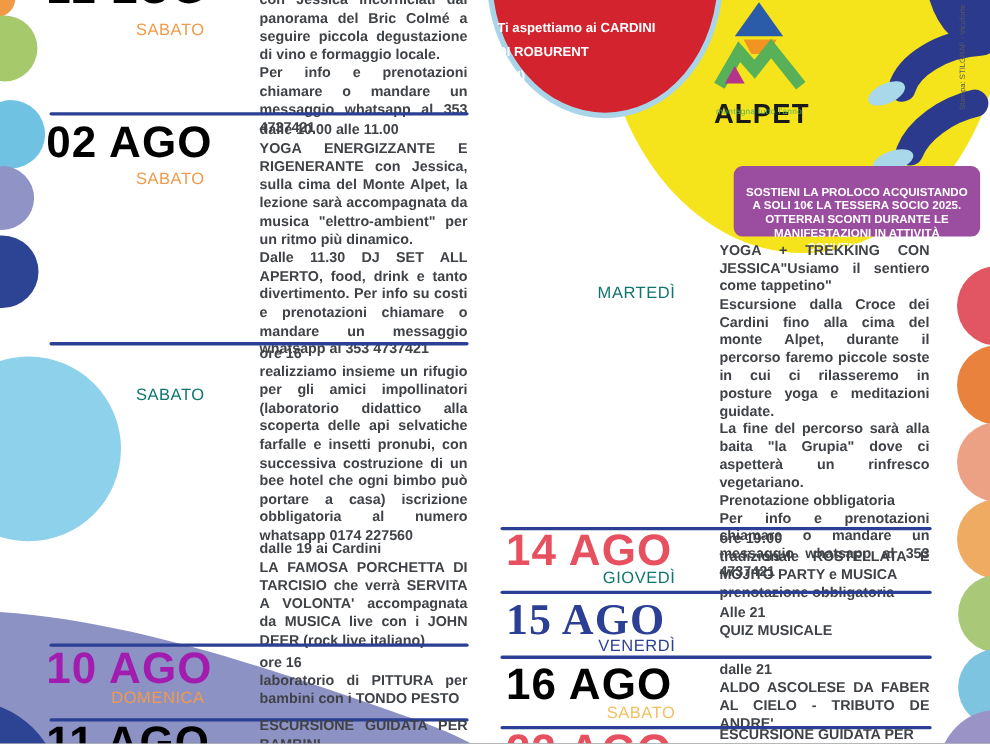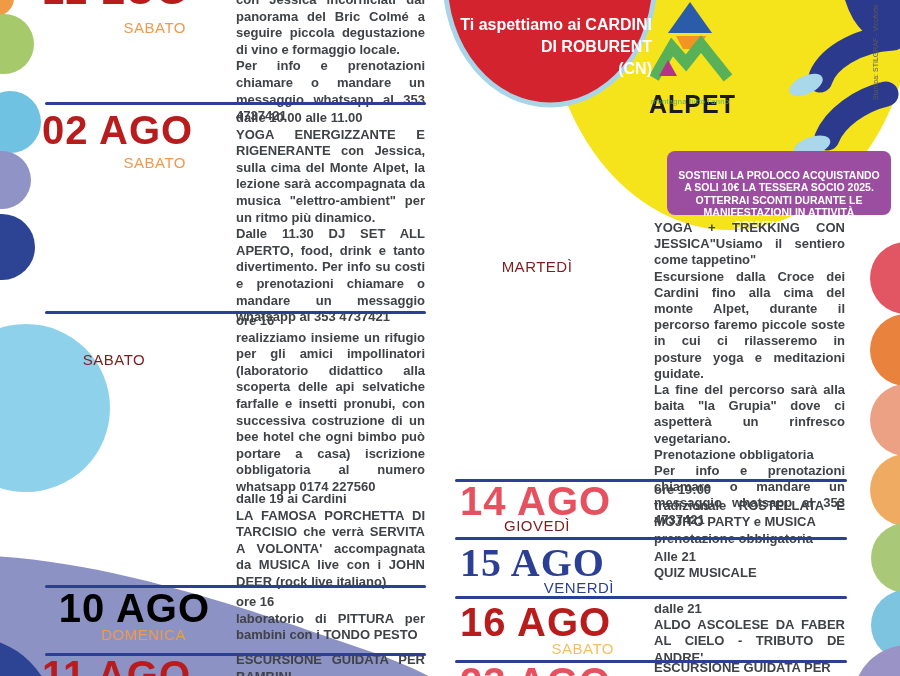--- a/index.html
+++ b/index.html
@@ -13,42 +13,42 @@
 
   
   .ev-date{position:absolute;font-weight:bold;font-size:40px;line-height:40px;
     letter-spacing:1px;white-space:nowrap;}
   .ev-day{position:absolute;font-weight:normal;font-size:15px;line-height:15px;
     text-align:right;letter-spacing:.5px;white-space:nowrap;}
   .lcol{left:42px;width:168px;}
   .rcol{left:460px;width:162px;}
   .lcol.ev-day{padding-right:24px;}
   .rcol.ev-day{padding-right:8px;}
-  .c-orange{color:#b91c1c;}
+  .c-orange{color:#000000;}
   .c-red{color:#e7515f;}
   .c-blue{color:#2b3f94;font-family:Liberation Serif, serif;}
-  .c-white{color:#000000;text-align:right;}
+  .c-white{color:#a21caf;}
   .d-orange{color:#f09a4c;}
-  .d-red{color:#7f1d1d;text-align:center;}
+  .d-red{color:#0f766e;}
   .d-blue{color:#2b3f94;}
   .d-paleorange{color:#f2c063;}
 
   
   .desc{position:absolute;font-size:13px;line-height:16.6px;font-weight:600;
     color:#3f4246;text-align:justify;white-space:pre-line;}
   .ldesc{left:236px;width:189px;}
   .rdesc{left:654px;width:191px;line-height:16.2px;}
 
   .divider{position:absolute;height:3px;background:#2b3f94;border-radius:2px;}
   .ldiv{left:45px;width:381px;}
   .rdiv{left:455px;width:392px;}
 
   
-  .loc-badge{position:absolute;left:452px;top:14px;width:200px;text-align:right;
-    color:#fff;font-weight:bold;font-size:16px;line-height:22px;white-space:pre-line;}
+  .loc-badge{position:absolute;left:452px;top:14px;width:200px;text-align:left;
+    color:#fff;font-weight:bold;font-size:12px;line-height:22px;white-space:pre-line;}
   .social-box{position:absolute;left:446px;top:96px;width:206px;height:113px;
     background:#58b158;border-radius:10px;color:#fff;font-weight:bold;
     font-size:15px;line-height:20.5px;padding:9px 11px;white-space:pre-line;}
   .member-box{position:absolute;left:667px;top:151px;width:224px;height:64px;
     background:#9b4da0;border-radius:8px;color:#fff;font-weight:bold;
     font-size:10.5px;line-height:12.4px;text-align:center;padding:18px 6px;
     white-space:pre-line;}
   .alpet-word{position:absolute;left:649px;top:71px;width:100px;font-weight:bold;
     font-size:25px;letter-spacing:1px;color:#1a1a1a;margin-top:19px;}
   .alpet-tag{position:absolute;left:651px;top:97px;width:110px;font-weight:normal;

